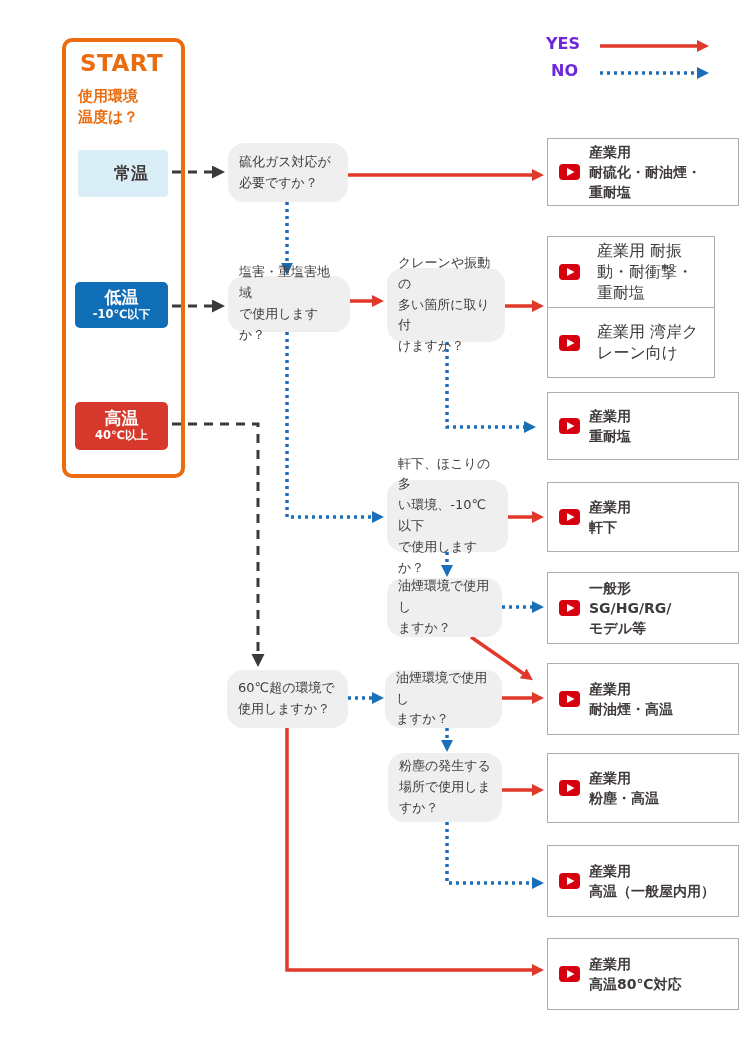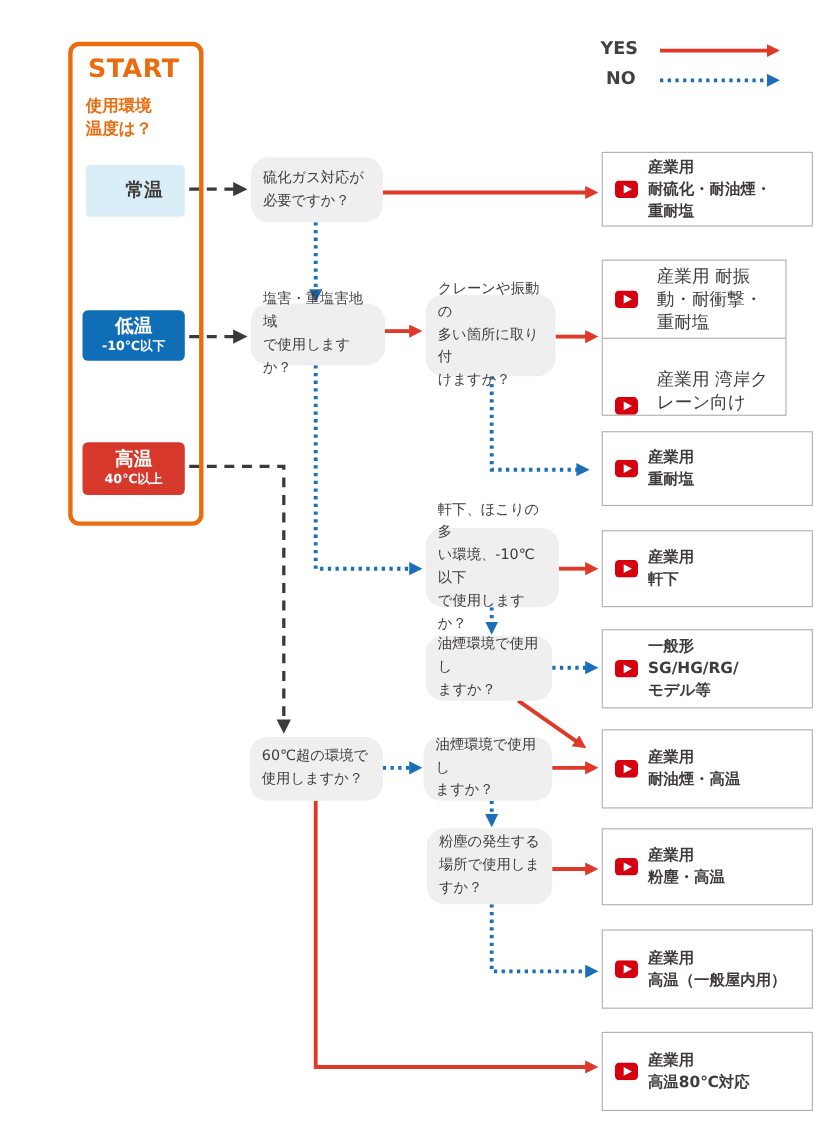--- a/index.html
+++ b/index.html
@@ -46,32 +46,32 @@
   .q-oil2{left:385px;top:670px;width:117px;height:58px;}
   .q-dust{left:388px;top:753px;width:114px;height:69px;}
 
   .rbox{position:absolute;left:547px;width:192px;background:#fff;border:1px solid var(--result-border);
     display:flex;align-items:center;gap:9px;padding:0 5px 0 11px;z-index:2;box-sizing:border-box;cursor:pointer;}
   .rbox .txt{font-weight:bold;font-size:14px;line-height:1.45;white-space:pre-line;color:var(--text-dark);}
   .r1{top:138px;height:68px;}
   .rstack{position:absolute;left:547px;top:236px;width:168px;border:1px solid var(--result-border);
     background:#fff;z-index:2;box-sizing:border-box;}
   .rstack .cell{display:flex;align-items:center;gap:17px;padding:0 5px 0 11px;height:70px;cursor:pointer;box-sizing:border-box;}
-  .rstack .cell + .cell{border-top:1px solid var(--result-border);align-items:flex-end;}
+  .rstack .cell + .cell{border-top:1px solid var(--result-border);}
   .r4{top:392px;height:68px;}
   .r5{top:482px;height:70px;}
   .r6{top:572px;height:72px;}
   .r7{top:663px;height:72px;}
   .r8{top:753px;height:70px;}
   .r9{top:845px;height:72px;}
   .r10{top:938px;height:72px;}
 
   .play{flex:0 0 auto;width:21px;height:16px;}
 
-  .legend-label{position:absolute;font-size:16px;font-weight:bold;color:#404040;z-index:2;}
+  .legend-label{position:absolute;font-size:16px;font-weight:bold;color:#6d28d9;z-index:2;}
   .legend-yes{left:546px;top:34px;}
   .legend-no{left:551px;top:61px;}
 </style>
 </head>
 <body>
 
 <div id="canvas">
 
   <svg class="connectors" width="750" height="1039" viewBox="0 0 750 1039">
     <defs>

